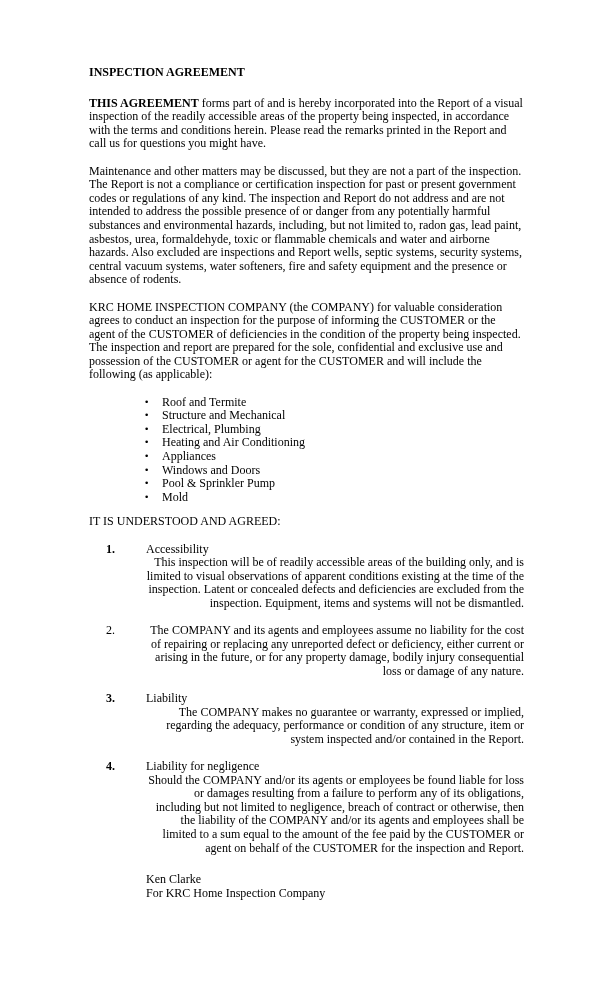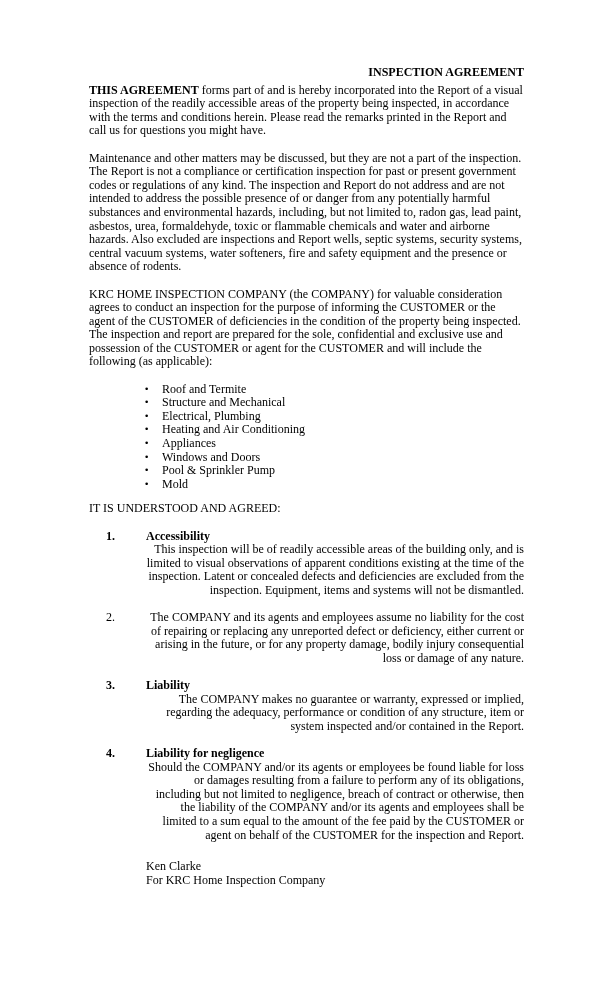--- a/index.html
+++ b/index.html
@@ -15,25 +15,25 @@
     background: #ffffff;
     color: #000000;
     font-family: "Liberation Serif", "DejaVu Serif", serif;
     font-size: 12px;
     line-height: 13.6px;
     box-sizing: border-box;
     padding: 66px 88px 0 89px;
     overflow: hidden;
   }
   .doc-title {
-    margin: 0 0 4px 0;
+    margin: 0 0 17px 0;
     font-size: 12px;
     line-height: 13.6px;
     font-weight: bold;
-    text-align: right;
+    text-align: left;
   }
   .para {
     margin: 0 0 13.6px 0;
   }
   .bold { font-weight: bold; }
   .scope-list {
     list-style: none;
     margin: 0 0 11px 0;
     padding: 0 0 0 55px;
   }
@@ -50,21 +50,21 @@
     margin: 0 0 13.6px 0;
     padding-left: 57px;
   }
   .section .num {
     position: absolute;
     left: 17px;
     top: 0;
     font-weight: bold;
   }
   .section .num.num-regular { font-weight: normal; }
-  .section .heading { font-weight: bold; }
+  .section .heading { font-weight: normal; }
   .section .heading.heading-offset { padding-left: 4px; }
   .section .body { margin: 0; text-align: right; }
   .signature {
     margin-top: 18px;
     padding-left: 57px;
   }
 </style>
 </head>
 <body>
 

